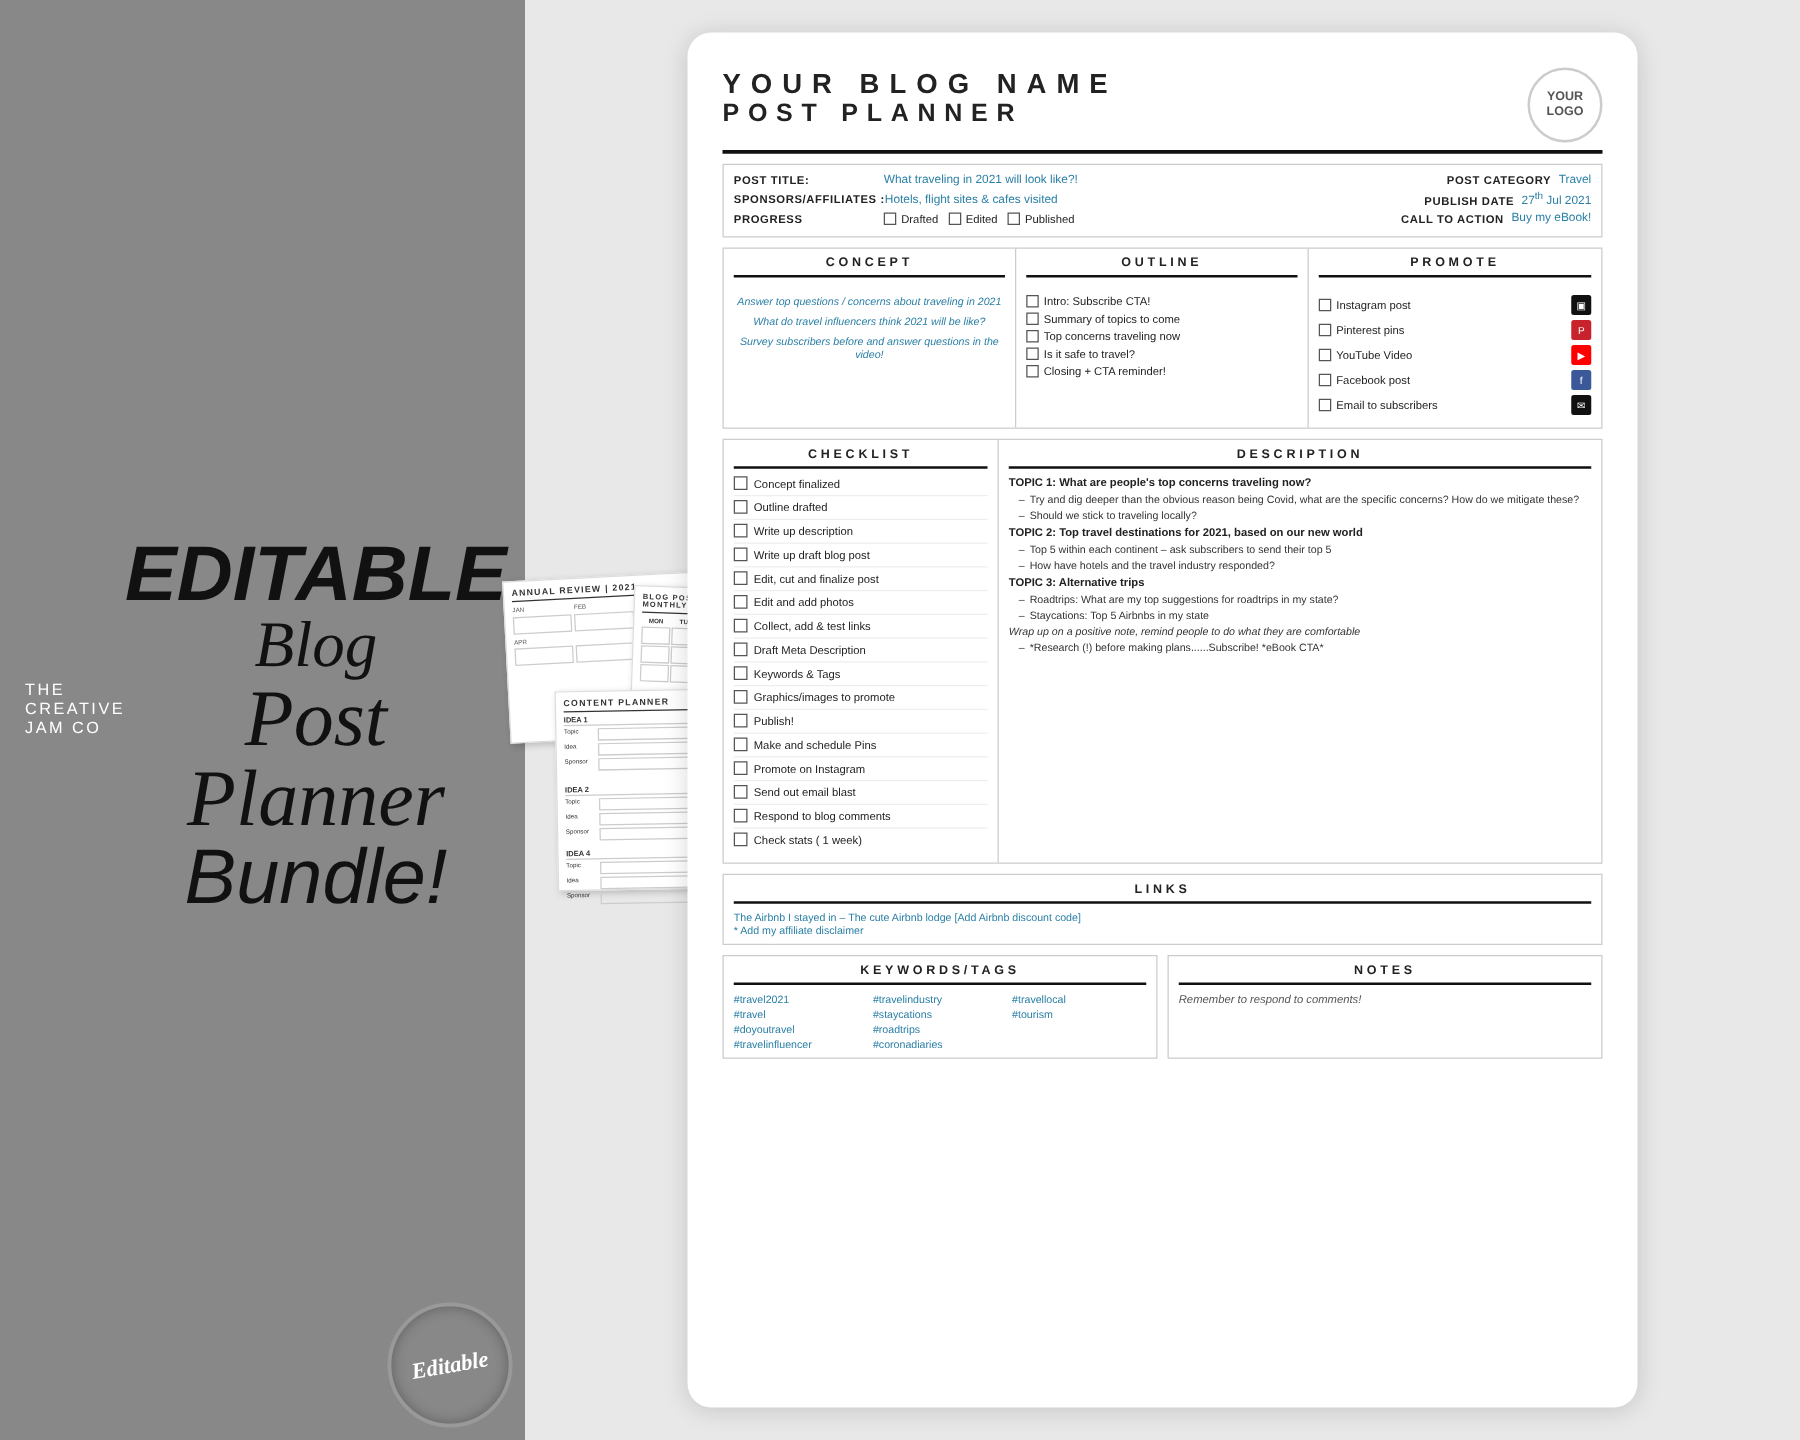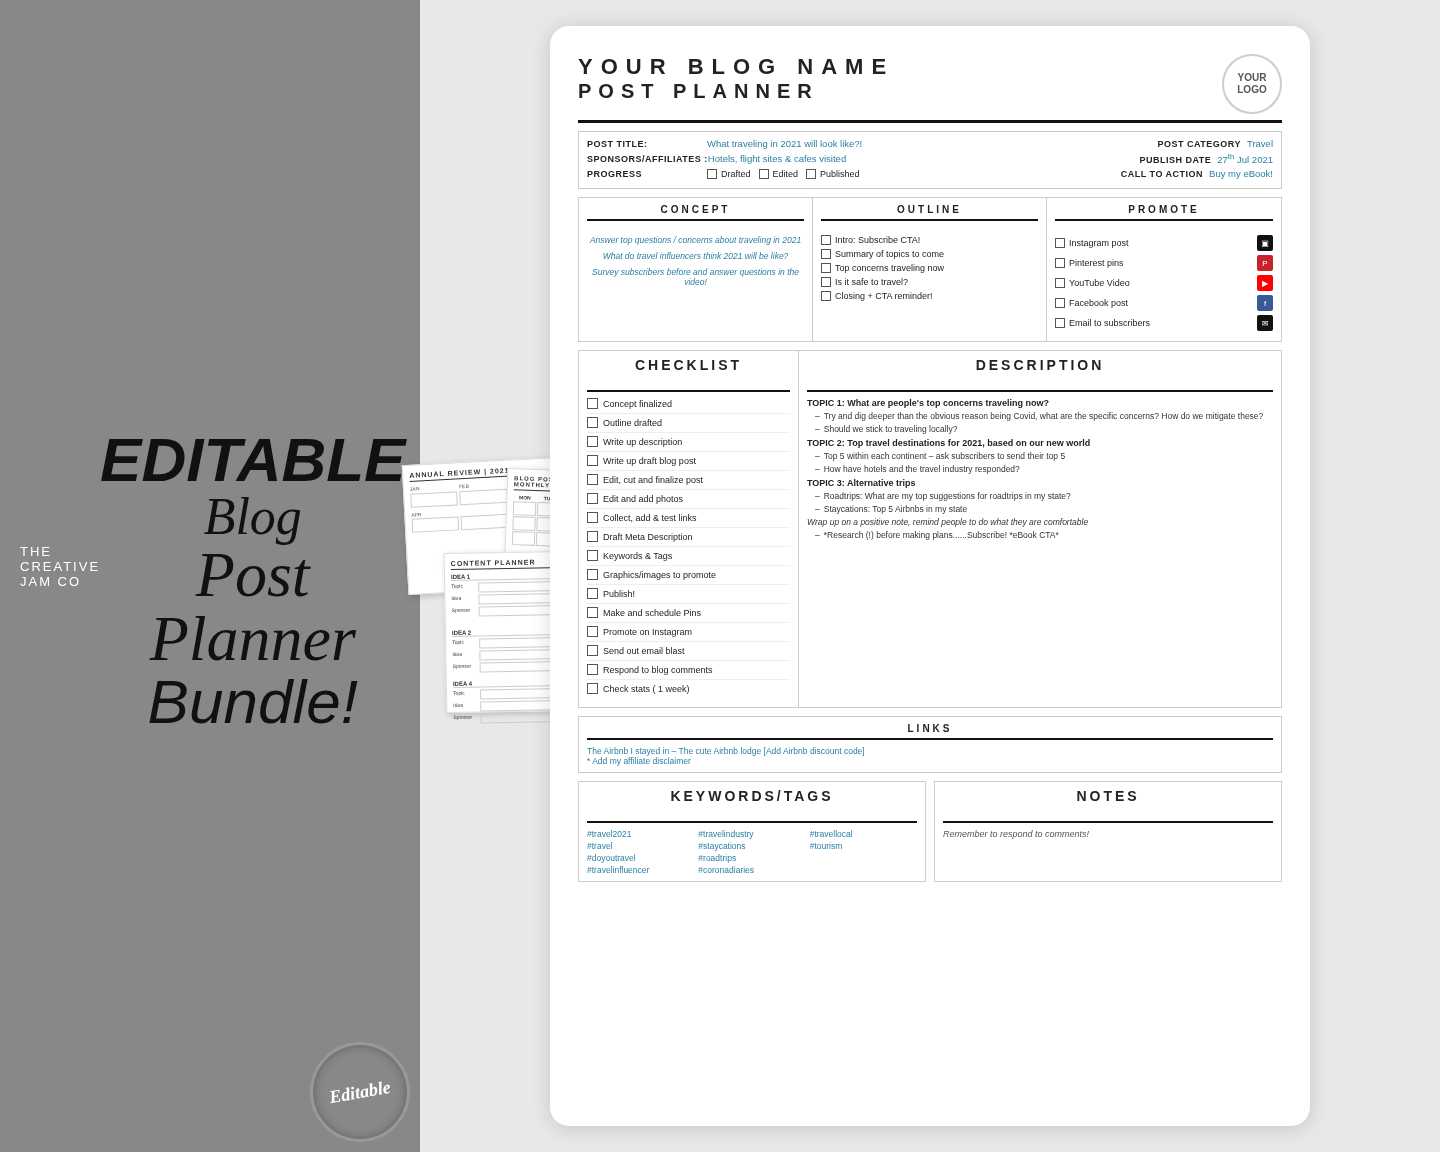--- a/index.html
+++ b/index.html
@@ -345,24 +345,24 @@
     .checklist-col {
       border-right: 1px solid #ccc;
       padding: 6px 8px;
     }
     .description-col {
       padding: 6px 8px;
     }
     .section-header {
       font-weight: 900;
       letter-spacing: 3px;
-      font-size: 14px;
+      font-size: 10px;
       text-align: center;
       border-bottom: 2px solid #111;
-      padding-bottom: 17px;
+      padding-bottom: 4px;
       margin-bottom: 6px;
       text-transform: uppercase;
     }
     .checklist-item {
       display: flex;
       align-items: center;
       gap: 5px;
       margin-bottom: 3.5px;
       font-size: 9px;
       border-bottom: 1px solid #eee;

